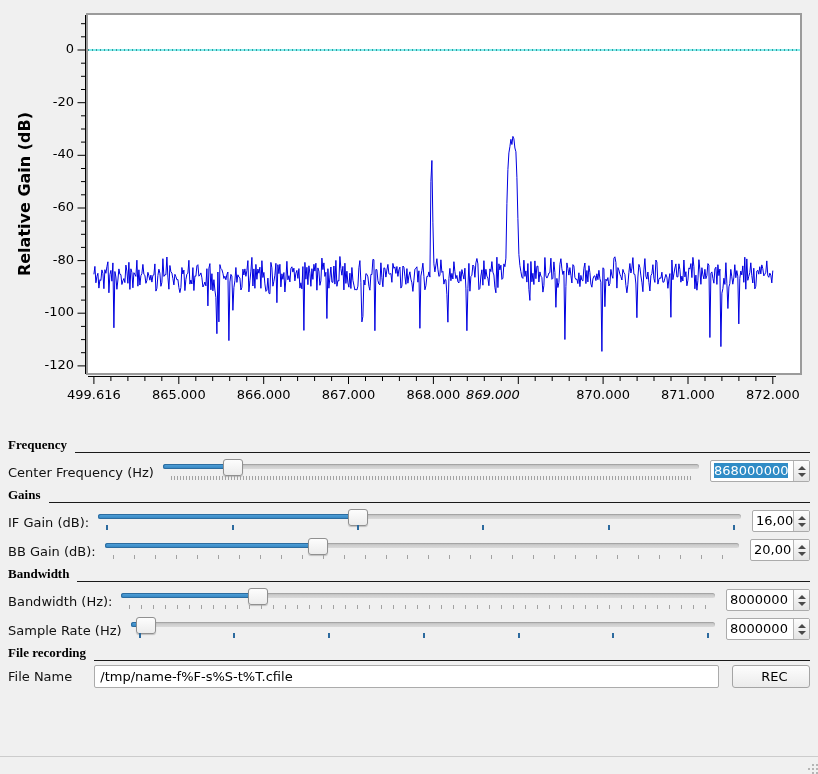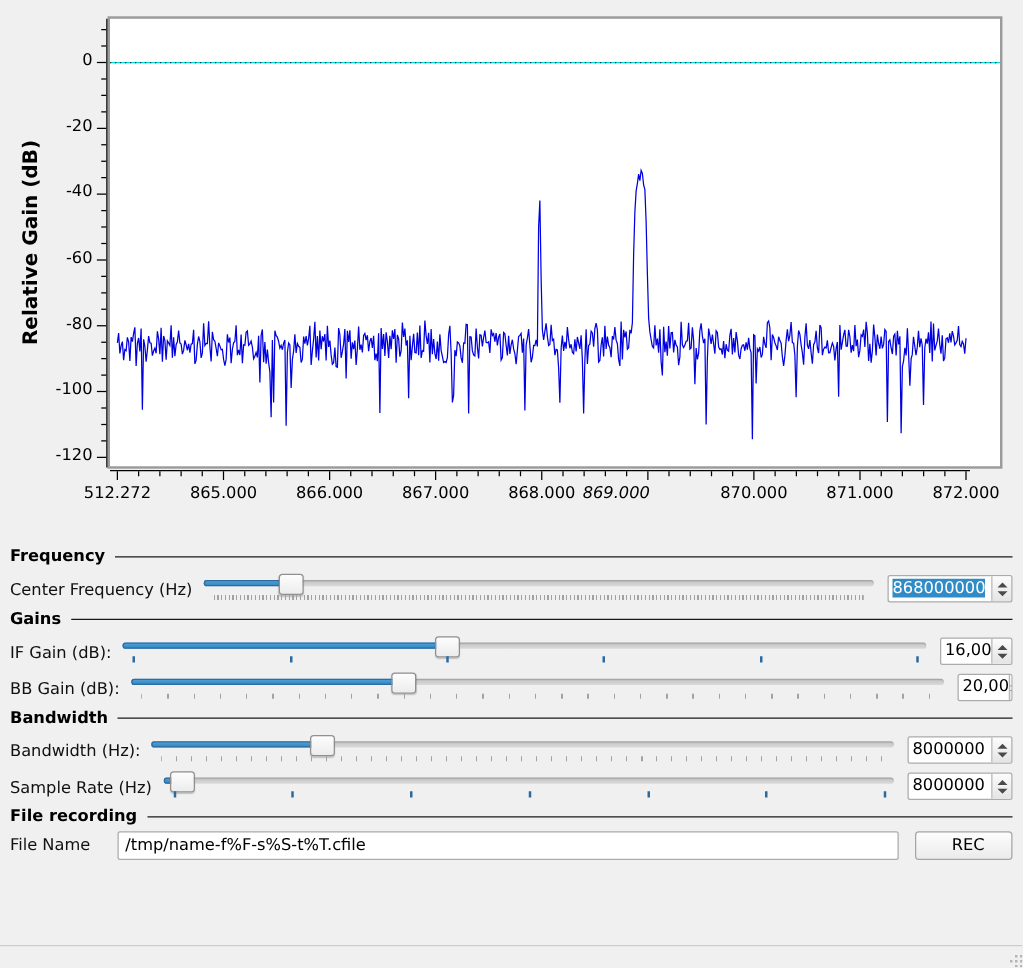--- a/index.html
+++ b/index.html
@@ -14,21 +14,21 @@
   .axes{position:absolute;left:0;top:0;width:818px;height:432px;pointer-events:none;}
   .ytick-label{position:absolute;width:42px;text-align:right;font-size:13px;color:#000;}
   .xtick-label{position:absolute;width:70px;text-align:center;font-size:13px;color:#000;}
   .y-title{position:absolute;left:24px;top:194px;transform:translate(-50%,-50%) rotate(-90deg);
            font-size:16px;font-weight:bold;white-space:nowrap;color:#000;}
   .x-title{position:absolute;left:433px;top:401px;transform:translateX(-50%);
            font-size:16px;font-weight:bold;color:#000;}
 
   
   .controls{padding:0 8px;}
-  .sec-hdr{display:flex;align-items:center;gap:8px;height:16px;margin-top:5px;margin-bottom:3px;}
+  .sec-hdr{display:flex;align-items:flex-end;gap:8px;height:16px;margin-top:5px;margin-bottom:3px;font-family:Liberation Serif, serif;}
   .sec-title{font-weight:bold;font-size:13px;color:#000;white-space:nowrap;}
   .sec-line{flex:1;height:1px;background:#1a1a1a;margin-top:1px;}
 
   .ctl-row{display:flex;align-items:flex-end;height:26px;margin-bottom:3px;}
   .ctl-label{font-size:13px;line-height:19px;margin-right:9px;white-space:nowrap;color:#111;}
   .slider{flex:1;position:relative;height:25px;margin-right:11px;}
   .track{position:absolute;top:7px;left:0;right:0;height:5px;border-radius:3px;
          background:linear-gradient(#c2c2c2,#dadada);
          box-shadow:inset 0 1px 1px rgba(0,0,0,.18);}
   .fill{position:absolute;left:0;top:0;height:5px;border-radius:3px;
@@ -155,21 +155,21 @@
           <line x1="755.9" y1="377" x2="755.9" y2="381" stroke="#000" stroke-width="1"></line>
         </svg></div>
     <div id="tick-labels">
         <div class="ytick-label" style="left: 32px; top: 41.0103px;">0</div>
         <div class="ytick-label" style="left: 32px; top: 93.6574px;">-20</div>
         <div class="ytick-label" style="left: 32px; top: 146.304px;">-40</div>
         <div class="ytick-label" style="left: 32px; top: 198.951px;">-60</div>
         <div class="ytick-label" style="left: 32px; top: 251.599px;">-80</div>
         <div class="ytick-label" style="left: 32px; top: 304.246px;">-100</div>
         <div class="ytick-label" style="left: 32px; top: 356.893px;">-120</div>
-        <div class="xtick-label" style="left: 58.9404px; top: 387px;">512.272</div>
+        <div class="xtick-label" style="left: 58.9404px; top: 387px;">499.616</div>
         <div class="xtick-label" style="left: 143.803px; top: 387px;">865.000</div>
         <div class="xtick-label" style="left: 228.666px; top: 387px;">866.000</div>
         <div class="xtick-label" style="left: 313.529px; top: 387px;">867.000</div>
         <div class="xtick-label" style="left: 398.392px; top: 387px;">868.000</div>
         <div class="xtick-label" style="left: 458px; top: 387px; font-style: italic;">869.000</div>
         <div class="xtick-label" style="left: 568.118px; top: 387px;">870.000</div>
         <div class="xtick-label" style="left: 652.981px; top: 387px;">871.000</div>
         <div class="xtick-label" style="left: 737.844px; top: 387px;">872.000</div>
       </div>
   </div>
@@ -226,21 +226,21 @@
       </div>
       <div class="ctl-row">
         <span class="ctl-label">BB Gain (dB):</span>
         <div class="slider">
           <div class="track">
             <div class="fill" style="width: calc(33% + 6.06px);"></div>
             <div class="handle" style="left: calc(33% - 5.94px);"></div>
           </div>
           <div class="ticks gray" style="--period: 21px;"></div>
         </div>
-        <div class="spin" style="width: 44px;">
+        <div class="spin" style="width: 60px;">
           <span class="spin-val">20,00</span>
           <span class="arrows">
             <span class="arr-up"></span>
             <span class="arr-down"></span>
           </span>
         </div>
       </div>
       <div class="sec-hdr">
         <span class="sec-title">Bandwidth</span>
         <span class="sec-line"></span>

